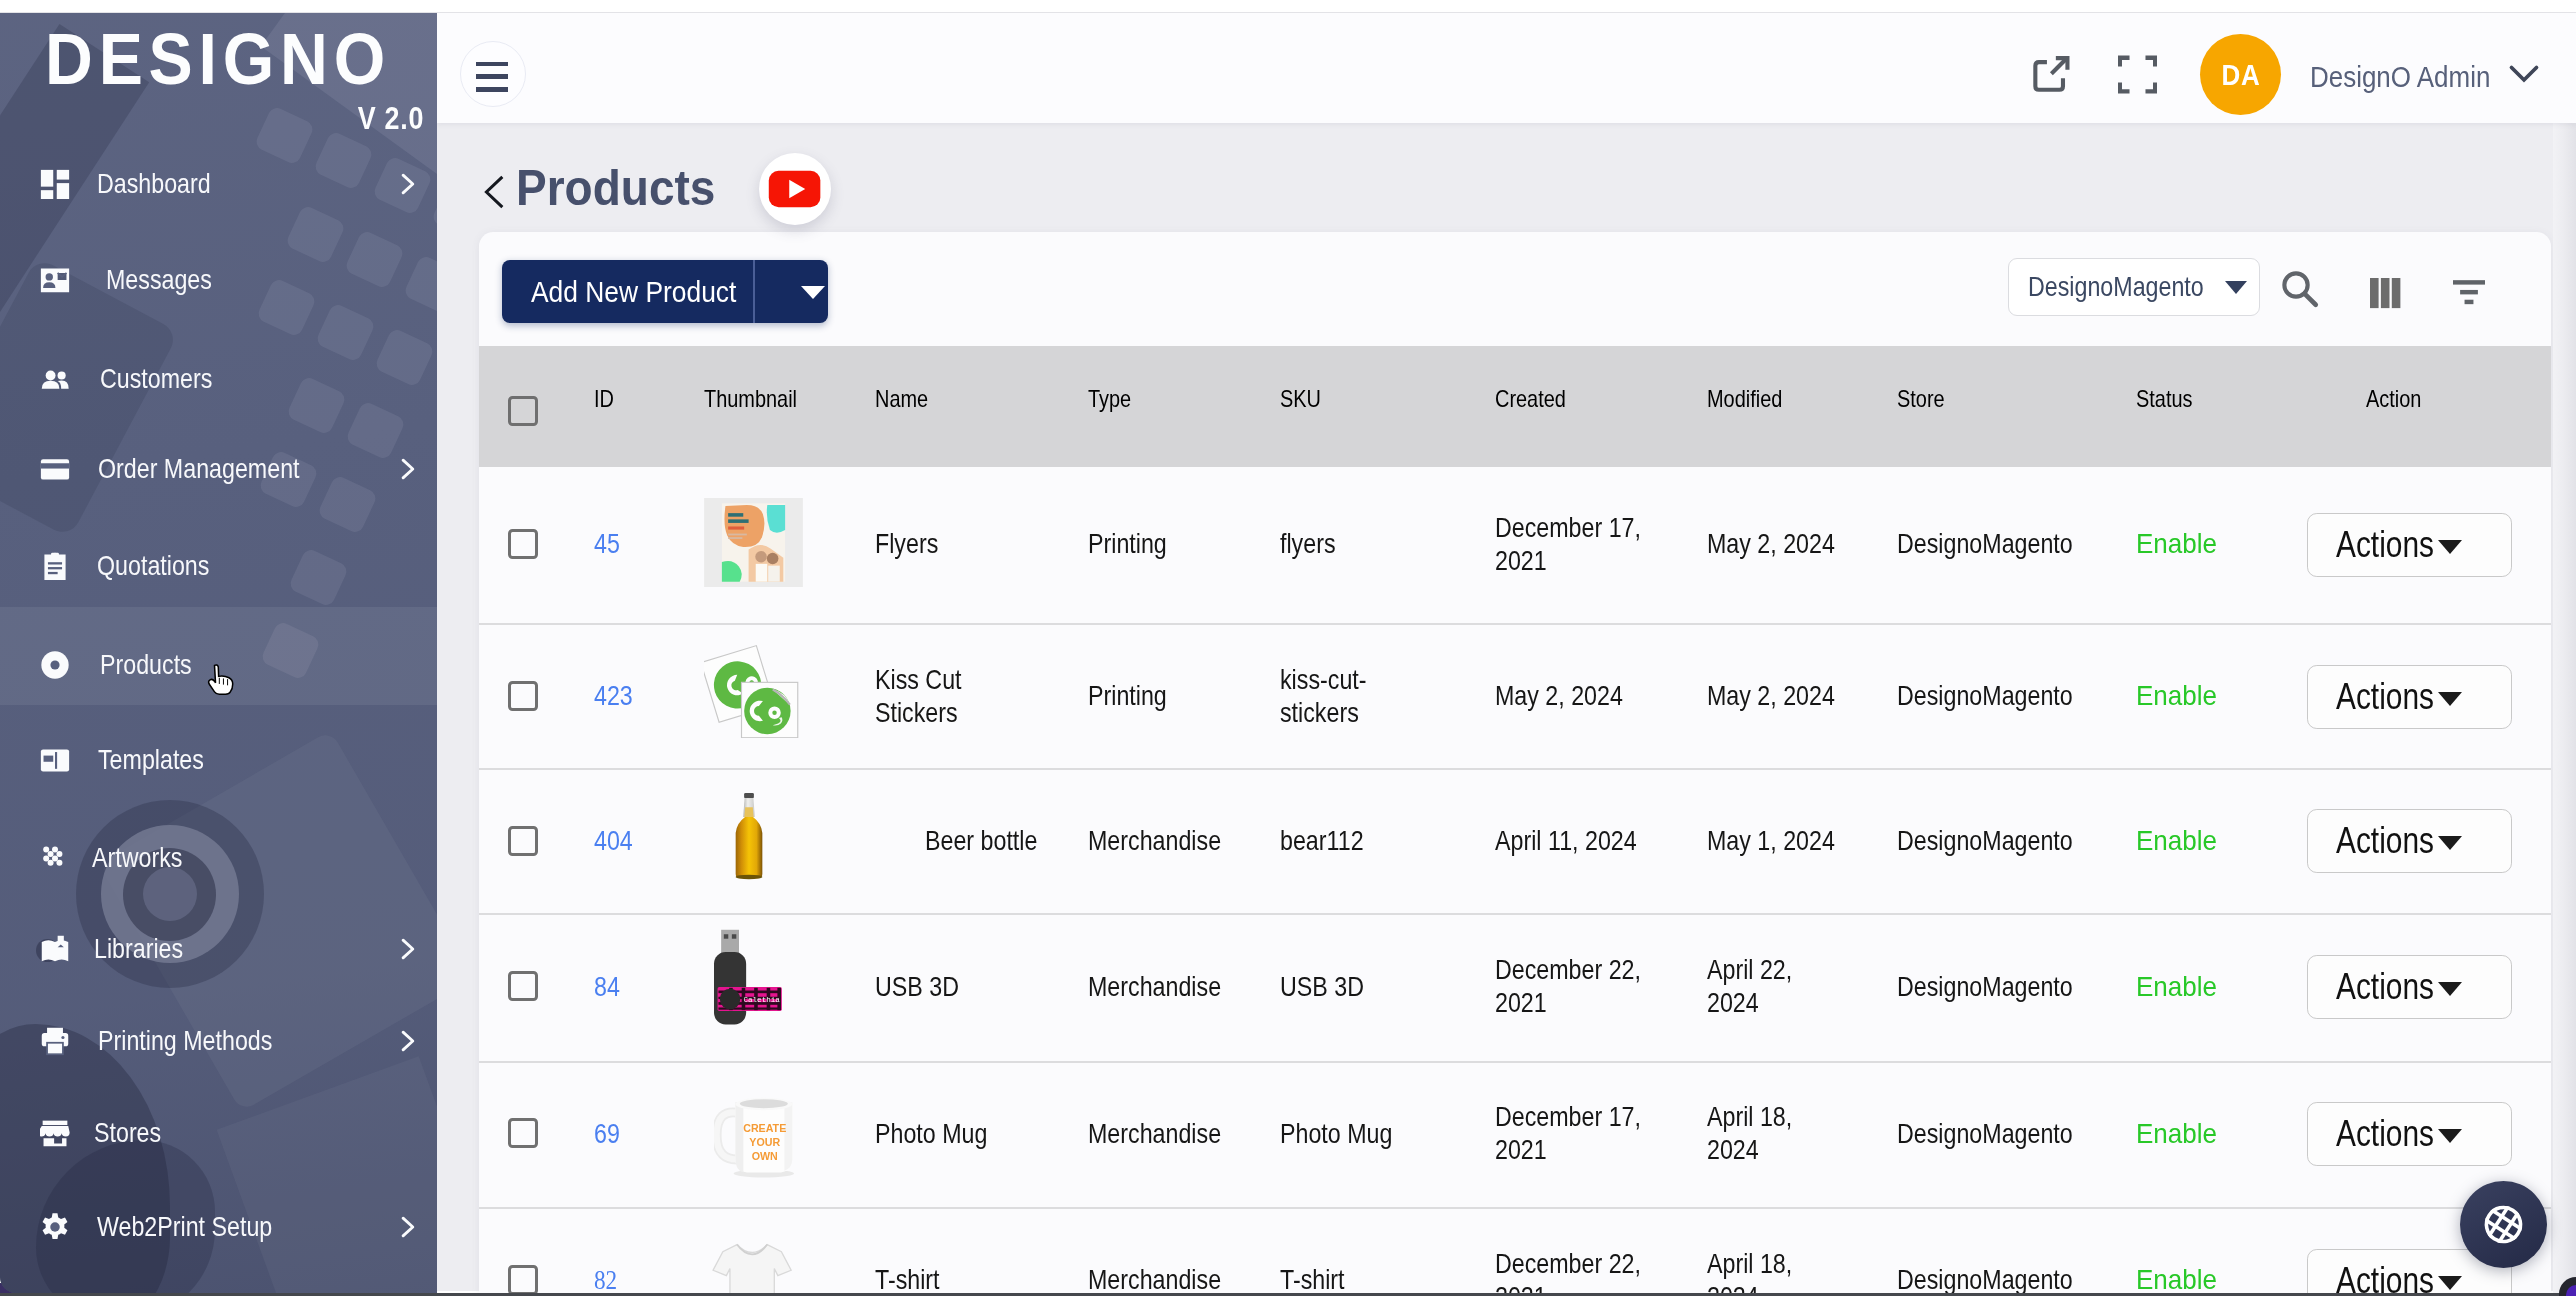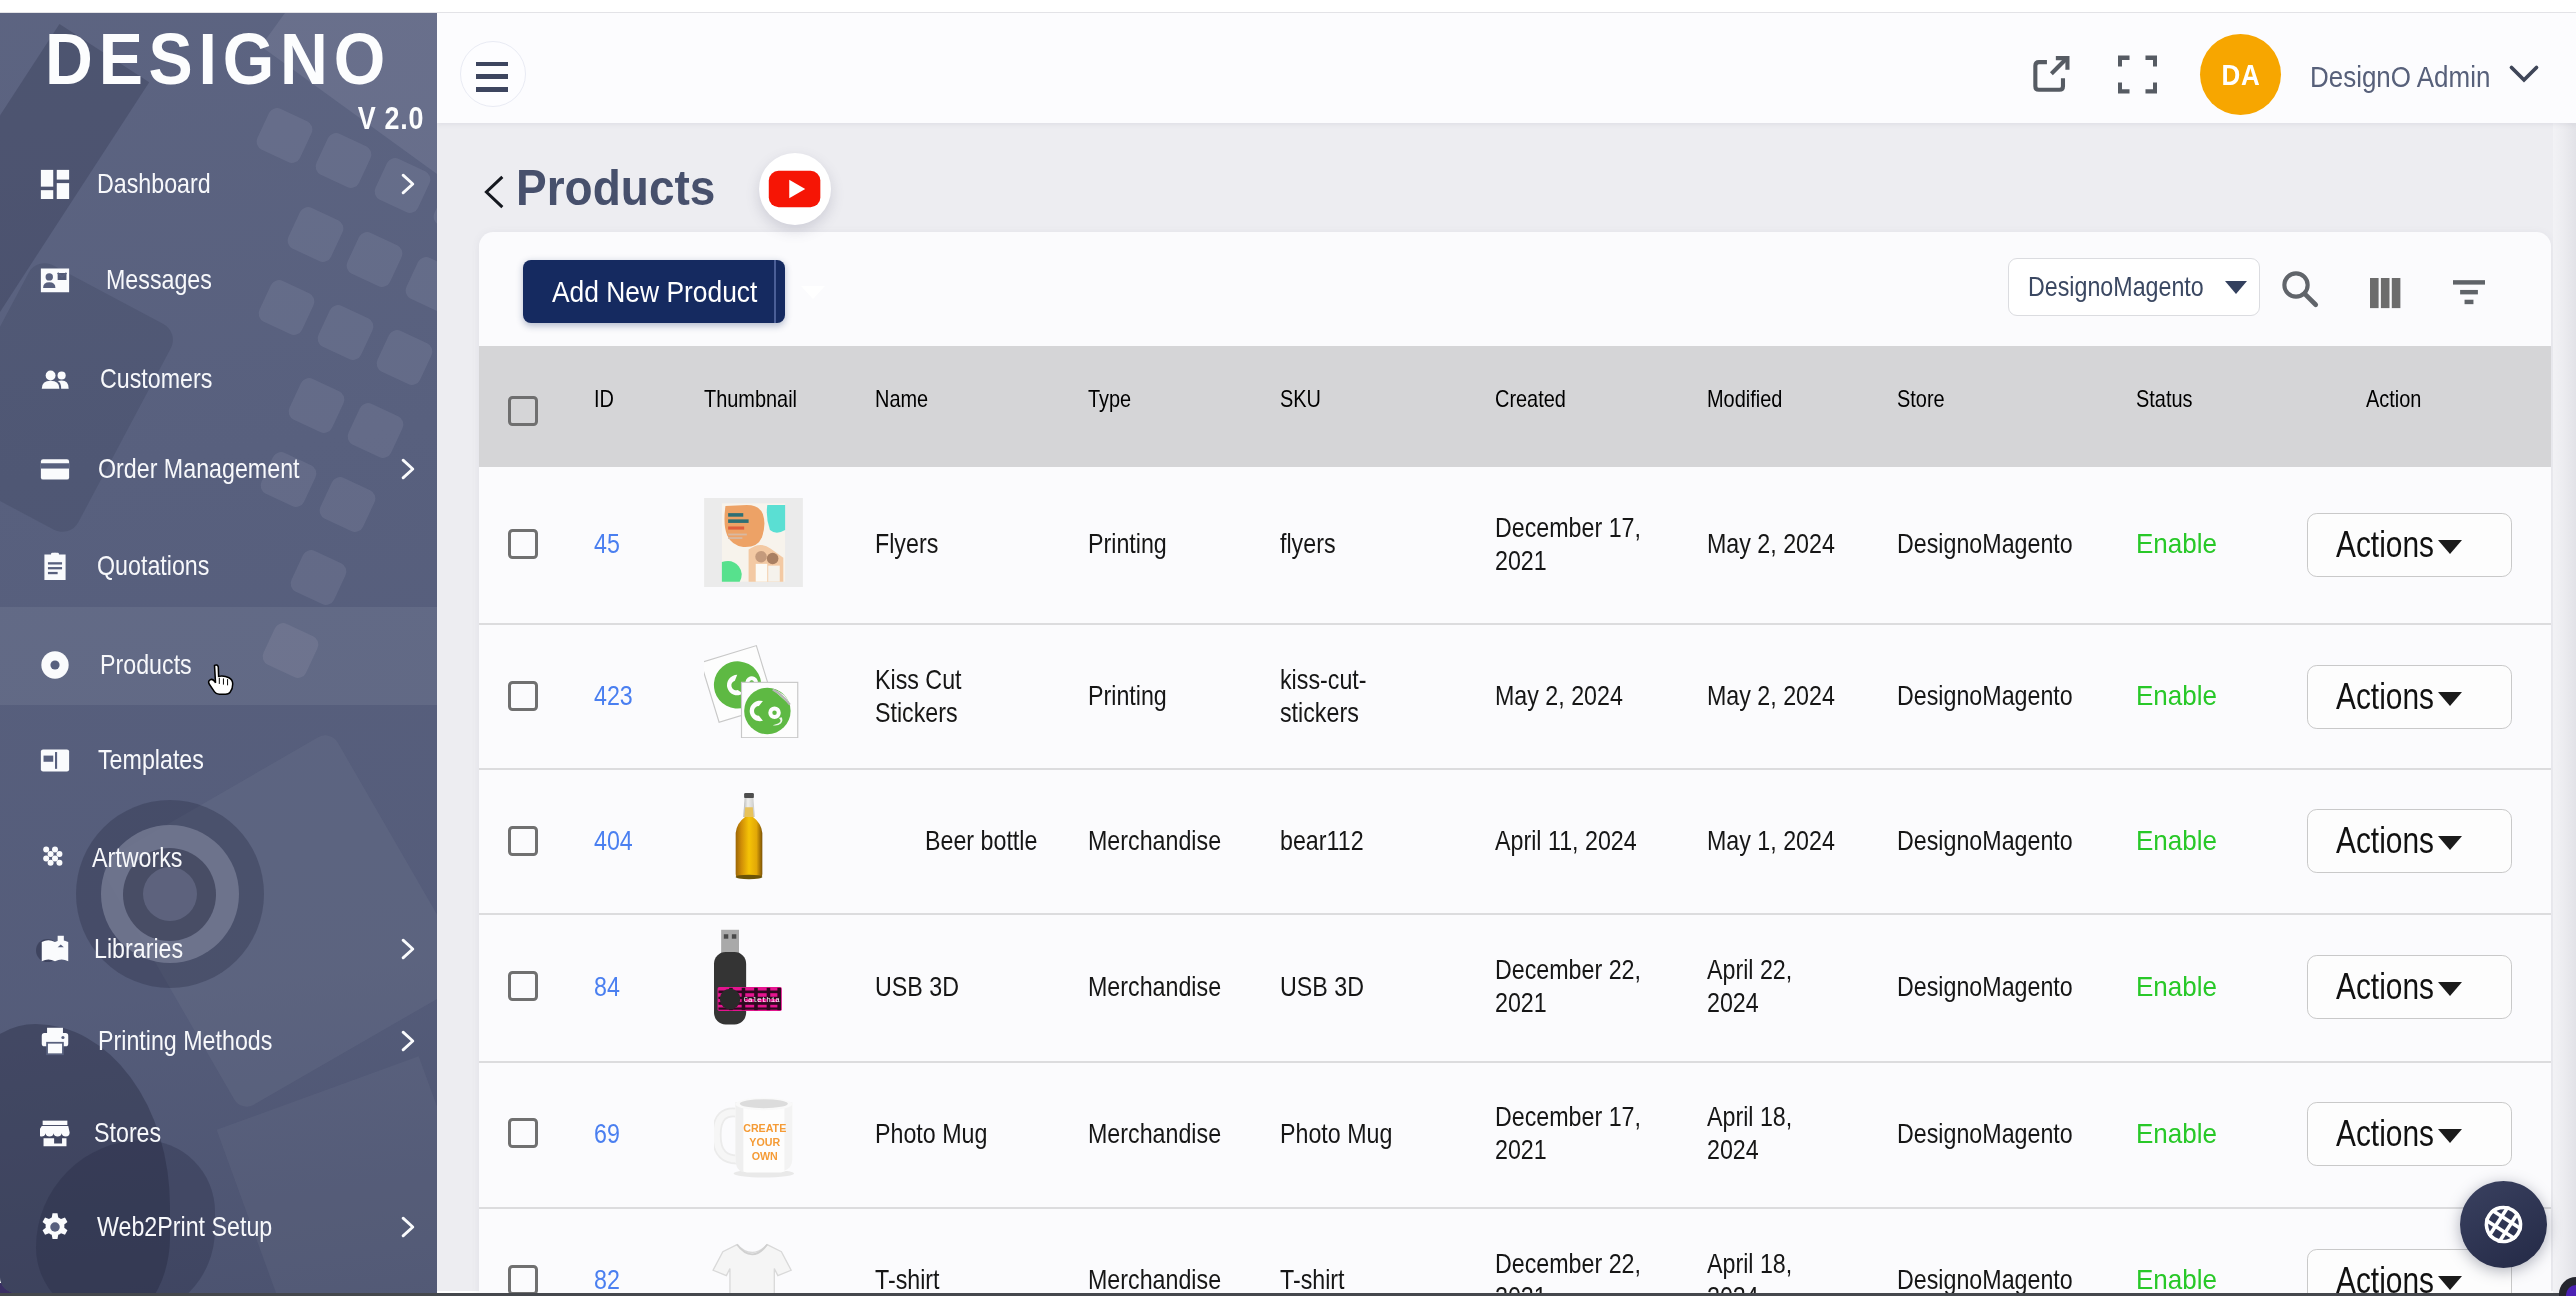--- a/index.html
+++ b/index.html
@@ -22,21 +22,21 @@
 #avatar { position:absolute; left:2200px; top:34px; width:81px; height:81px; border-radius:50%; background:#f7a600; z-index:31; }
 #avatar span { position:absolute; left:50%; top:50%; transform:translate(-50%,-50%) scaleX(0.88); color:#fff; font-weight:700; font-size:29.5px; letter-spacing:0.9px;}
 #adminname { position:absolute; left:2310px; top:60px; font-size:29.5px; color:#57607a; z-index:31; }
 #adminname span { display:inline-block; transform:scaleX(0.88); transform-origin:0 50%; white-space:nowrap;}
 #main { left:437px; top:123px; width:2139px; height:1168px; background:#ededf1; z-index:10; }
 #backchev { position:absolute; left:482px; top:174px; z-index:12; }
 #ph-title { position:absolute; left:516px; top:159px; font-size:50px; font-weight:700; color:#47506c; z-index:12; }
 #ph-title span { display:inline-block; transform:scaleX(0.92); transform-origin:0 50%; white-space:nowrap;}
 #yt { position:absolute; left:759px; top:153px; width:72px; height:72px; border-radius:50%; background:#fff; box-shadow:0 5.4px 14.3px rgba(80,80,110,0.20); z-index:12; }
 #card { left:479px; top:232px; width:2072px; height:1063px; background:#fbfbfd; border-radius:14.3px 14.3px 0 0; box-shadow:0 1.8px 9px rgba(90,90,110,0.08); z-index:11; }
-#addbtn { left:523px; top:260px; width:262px; height:63px; background:#152a60; border-radius:8px; z-index:12; box-shadow:0 2.7px 7.2px rgba(21,42,96,0.3); }
+#addbtn { left:502px; top:260px; width:326px; height:63px; background:#152a60; border-radius:8px; z-index:12; box-shadow:0 2.7px 7.2px rgba(21,42,96,0.3); }
 #addbtn .txt { position:absolute; left:29px; top:50%; transform:translateY(-50%); color:#fff; font-size:29px; }
 #addbtn .txt i { font-style:normal; display:inline-block; transform:scaleX(0.91); transform-origin:0 50%; white-space:nowrap;}
 #addbtn .div { position:absolute; left:251px; top:0; width:1.8px; height:63px; background:#4a5e96; }
 #storesel { left:2008px; top:258px; width:252px; height:58px; background:#fff; border:1.8px solid #dbdce0; border-radius:9px; z-index:12; }
 #storesel .txt { position:absolute; left:19px; top:50%; transform:translateY(-50%); font-size:28px; color:#3b4862; }
 #storesel .txt i { font-style:normal; display:inline-block; transform:scaleX(0.83); transform-origin:0 50%; white-space:nowrap;}
 #thead { left:479px; top:346px; width:2072px; height:121px; background:#d5d5d7; z-index:12; }
 .hcell { position:absolute; top:385px; font-size:24px; color:#000000; z-index:13; line-height:28px;}
 .cell { position:absolute; font-size:28px; color:#161616; z-index:13; line-height:33px; }
 .id { color:#4a7ff0; }
@@ -462,21 +462,21 @@
 <div class="cell " style="left:1280px;top:1117px;"><span class="sq">Photo Mug</span></div>
 <div class="cell " style="left:1495px;top:1100px;"><span class="sq">December 17,<br>2021</span></div>
 <div class="cell " style="left:1707px;top:1100px;"><span class="sq">April 18,<br>2024</span></div>
 <div class="cell " style="left:1897px;top:1117px;"><span class="sq">DesignoMagento</span></div>
 <div class="cell enable" style="left:2136px;top:1117px;"><span class="sq">Enable</span></div>
 <div class="actbtn" style="top:1102px;">
     <span class="t"><i>Actions</i></span>
     <span class="c"></span>
   </div>
 <div class="cb" style="left:508px;top:1265px;"></div>
-<div class="cell id" style="left:594px;top:1263px;"><span class="sq">82</span></div>
+<div class="cell id" style="left:594px;top:1263px;font-family:Liberation Serif, serif;"><span class="sq">82</span></div>
 <div class="thumb" style="left:709px;top:1241px;">
 <svg width="88" height="55" viewBox="0 0 98 62">
 <path d="M31 4 L15 12 L4 33 L19 39 L23 31 L23 62 L73 62 L73 31 L77 39 L92 33 L81 12 L65 4 Q57 13 48 13 Q39 13 31 4 Z" fill="#f5f5f5" stroke="#d9d9d9" stroke-width="1.5"></path>
 <path d="M31 4 Q39 15 48 15 Q57 15 65 4" fill="none" stroke="#d0d0d0" stroke-width="2"></path>
 </svg></div>
 <div class="cell " style="left:875px;top:1263px;"><span class="sq">T-shirt</span></div>
 <div class="cell " style="left:1088px;top:1263px;"><span class="sq">Merchandise</span></div>
 <div class="cell " style="left:1280px;top:1263px;"><span class="sq">T-shirt</span></div>
 <div class="cell " style="left:1495px;top:1247px;"><span class="sq">December 22,<br>2021</span></div>
 <div class="cell " style="left:1707px;top:1247px;"><span class="sq">April 18,<br>2024</span></div>

